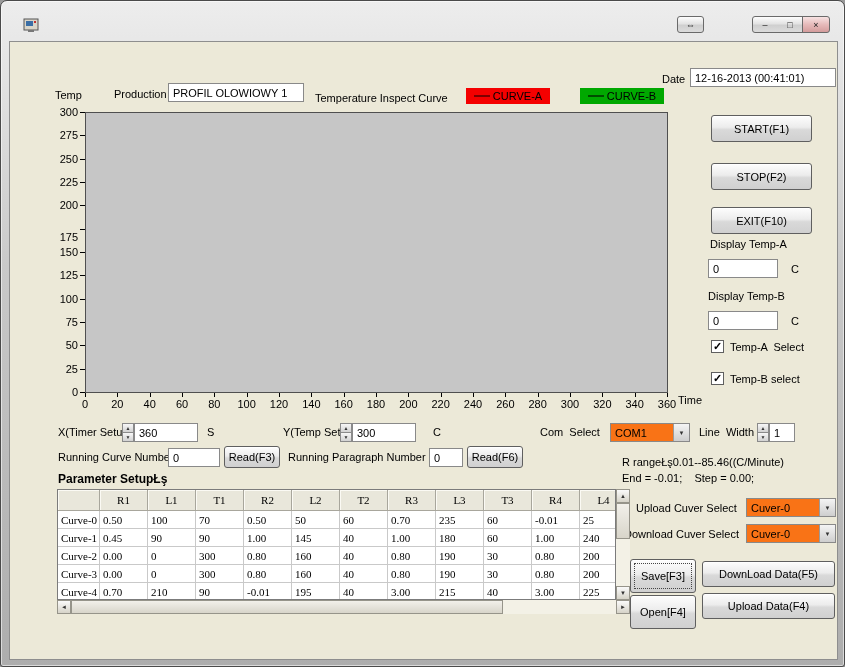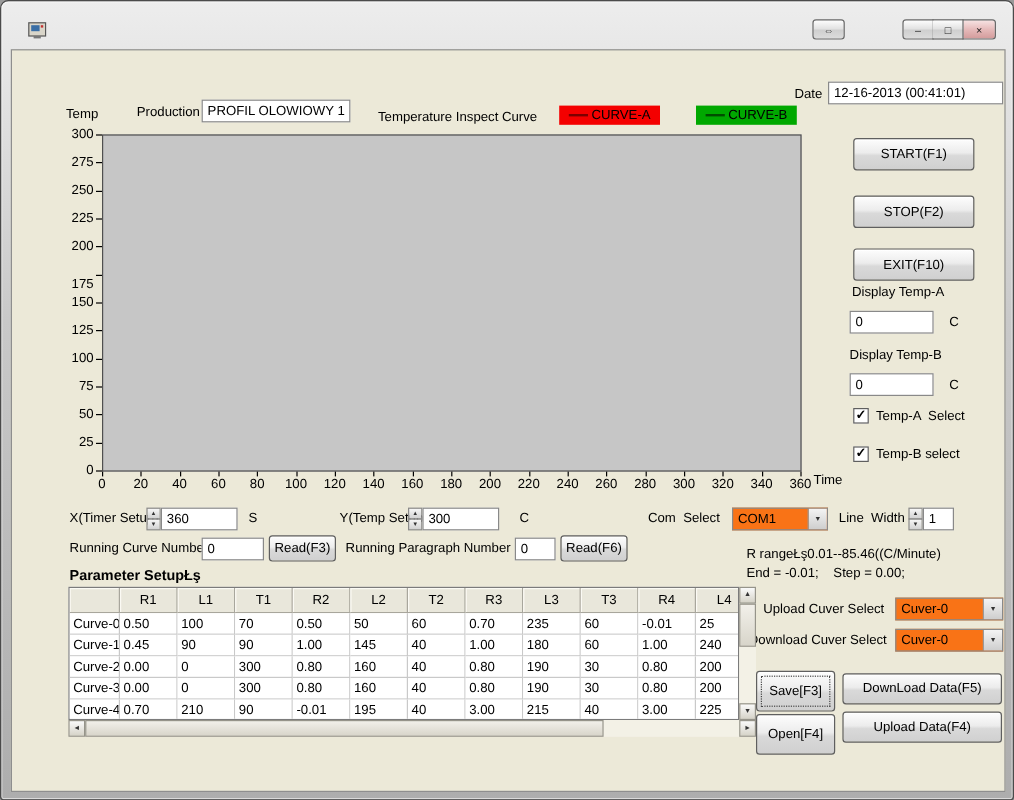--- a/index.html
+++ b/index.html
@@ -100,21 +100,21 @@
   }
   #legend-a{ left:456px; } #legend-b{ left:570px; }
   .legend-line{ display:inline-block; width:16px; height:2px; }
   #legend-a .legend-line{ background:#7d0000; }
   #legend-b .legend-line{ background:#004d00; }
 
   
   #param-table{ position:absolute; left:47px; top:447px; width:573px; height:125px; }
   #grid-clip{
     position:absolute; left:0; top:0; width:559px; height:111px;
-    overflow:hidden; border:1px solid #7b7b7b; background:#fff;
+    overflow:hidden; border:1px solid #7b7b7b; background:#fff;font-family:Liberation Serif, serif;
   }
   .grow{ display:flex; height:18px; width:570px; }
   .grow.header{ height:21px; }
   .gcell{
     flex:0 0 48px; width:48px; font-size:11px; color:#000;
     border-right:1px solid #c9c9c9; border-bottom:1px solid #c9c9c9;
     background:#fff; padding:1px 3px; overflow:hidden; white-space:nowrap;
     display:flex; align-items:center;
   }
   .gcell.first{ flex:0 0 42px; width:42px; }
@@ -161,21 +161,21 @@
     </div>
     <div class="tb-btn" id="close-btn">
       <span>×</span>
     </div>
   </div>
 
   <div class="client" id="client">
 
     <div class="lbl" style="left:45px;top:47px;">Temp</div>
     <div class="lbl" style="left:104px;top:46px;">Production</div>
-    <div class="field" style="left:158px;top:41px;width:124px;text-align:right;">PROFIL OLOWIOWY 1</div>
+    <div class="field" style="left:158px;top:41px;width:136px;text-align:right;">PROFIL OLOWIOWY 1</div>
     <div class="lbl" style="left:305px;top:50px;">Temperature Inspect Curve</div>
 
     <div class="legend" id="legend-a" style="background-color: rgb(244, 0, 0);">
       <span class="legend-line"></span>
       <span>CURVE-A</span>
     </div>
     <div class="legend" id="legend-b" style="background-color: rgb(0, 168, 0);">
       <span class="legend-line"></span>
       <span>CURVE-B</span>
     </div>

